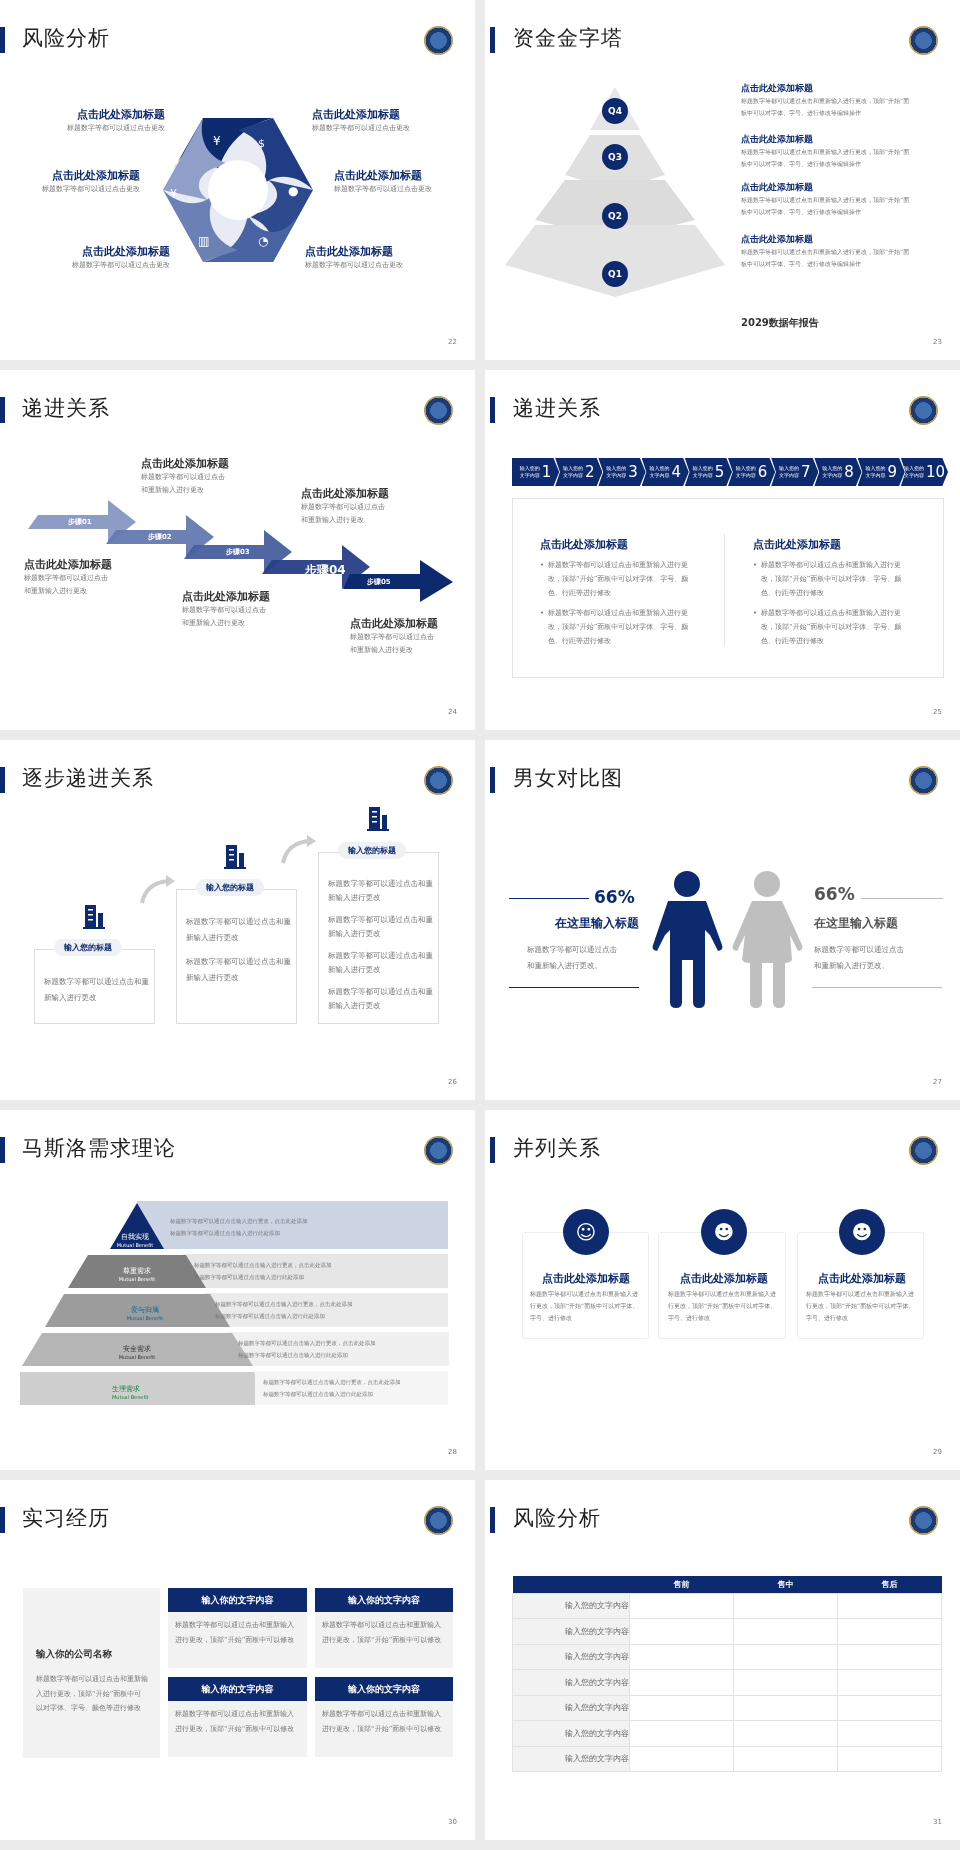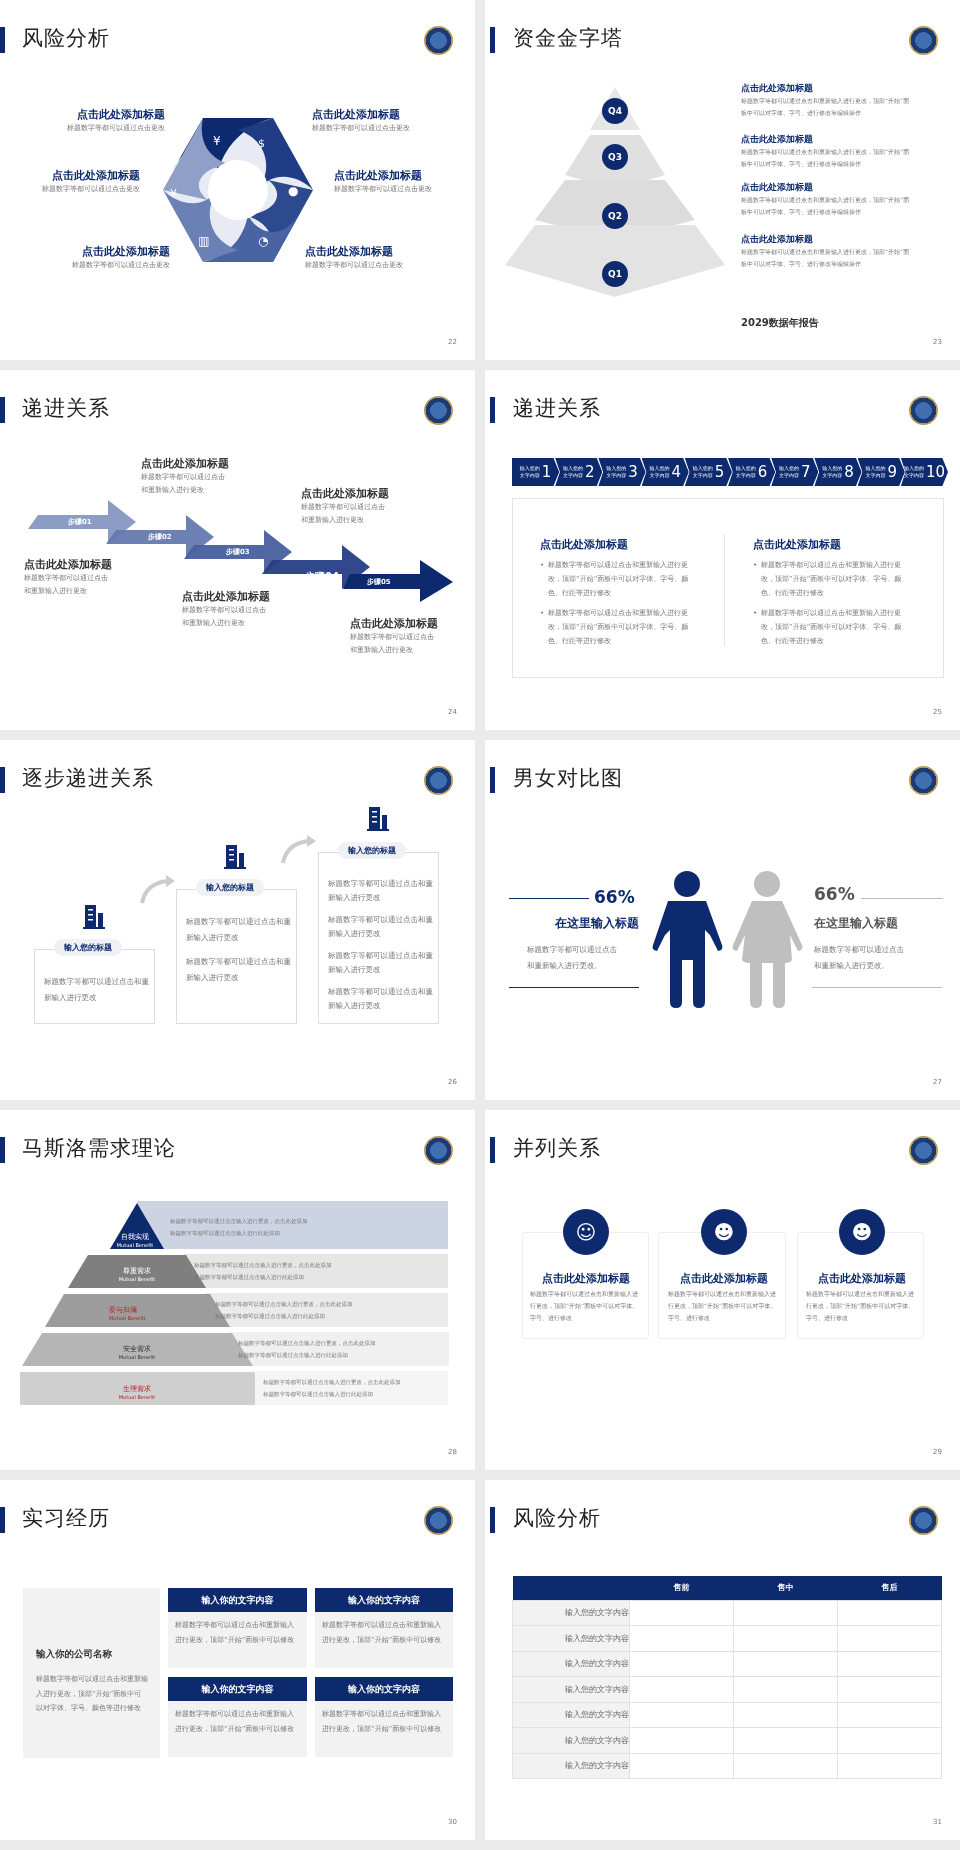--- a/index.html
+++ b/index.html
@@ -25,21 +25,21 @@
 .bullet{font-size:7px;color:#777;line-height:14px;padding-left:8px;position:relative;margin-top:6px}
 .bullet:before{content:"•";position:absolute;left:0}
 
 .box26{position:absolute;border:1px solid #ddd;background:#fff}
 .pill{position:absolute;background:#f0f1f4;border-radius:10px;font-size:8px;font-weight:bold;color:#0d2a6e;text-align:center;padding:3px 10px}
 .bldg{position:absolute;width:22px;height:24px}
 
 .mrow{position:absolute;height:34px}
 
 table.t31{position:absolute;left:27px;top:96px;width:430px;border-collapse:collapse}
-table.t31 th{background:#0d2a6e;color:#fff;font-size:8px;height:24px}
+table.t31 th{background:#0d2a6e;color:#fff;font-size:8px;height:17px}
 table.t31 td{border:1px solid #e2e2e2;height:25.5px;font-size:8px;color:#666;text-align:right}
 table.t31 td.rh{background:#f2f2f2;width:117px}
 </style>
 </head>
 <body>
 
 <div class="slide col0" style="top:0">
   <div class="title-bar"></div>
   <div class="slide-title">风险分析</div>
   <div class="logo"></div>
@@ -131,21 +131,21 @@
   <svg class="abs" style="left:28px;top:128px" width="425" height="105" viewBox="0 0 425 105">
     <polygon points="10,17 80,17 80,2 108,24 80,46 80,31 0,31" fill="#8d9cc4"></polygon>
     <polygon points="88,32 158,32 158,17 186,39 158,61 158,46 78,46" fill="#6579af" opacity="0.95"></polygon>
     <polygon points="166,47 236,47 236,32 264,54 236,76 236,61 156,61" fill="#475f9e" opacity="0.95"></polygon>
     <polygon points="244,62 314,62 314,47 342,69 314,91 314,76 234,76" fill="#263f86" opacity="0.95"></polygon>
     <polygon points="322,76 392,76 392,62 425,84 392,104 392,91 315,91" fill="#0d2a6e"></polygon>
   </svg>
   <div class="abs" style="left:68px;top:147px;font-size:7px;color:#fff;font-weight:bold">步骤01</div>
   <div class="abs" style="left:148px;top:162px;font-size:7px;color:#fff;font-weight:bold">步骤02</div>
   <div class="abs" style="left:226px;top:177px;font-size:7px;color:#fff;font-weight:bold">步骤03</div>
-  <div class="abs" style="left:305px;top:200px;font-size:10px;color:#fff;font-weight:bold">步骤04</div>
+  <div class="abs" style="left:305px;top:192px;font-size:12px;color:#fff;font-weight:bold">步骤04</div>
   <div class="abs" style="left:367px;top:207px;font-size:7px;color:#fff;font-weight:bold">步骤05</div>
   <div class="abs" style="left:141px;top:86px">
     <div class="h-bold" style="color:#333">点击此处添加标题</div>
     <div class="sm">标题数字等都可以通过点击</div>
     <div class="sm">和重新输入进行更改</div>
   </div>
   <div class="abs" style="left:301px;top:116px">
     <div class="h-bold" style="color:#333">点击此处添加标题</div>
     <div class="sm">标题数字等都可以通过点击</div>
     <div class="sm">和重新输入进行更改</div>
@@ -365,29 +365,29 @@
     <polygon points="0,171 234,171 254,204 -20,204" fill="#cfcfcf"></polygon>
   </svg>
   <div class="abs" style="left:110px;top:122px;width:50px;text-align:center;color:#fff">
     <div style="font-size:7px">自我实现</div>
     <div style="font-size:5px">Mutual Benefit</div>
   </div>
   <div class="abs" style="left:112px;top:156px;width:50px;text-align:center;color:#fff">
     <div style="font-size:7px">尊重需求</div>
     <div style="font-size:5px">Mutual Benefit</div>
   </div>
-  <div class="abs" style="left:109px;top:195px;width:50px;text-align:left;color:#b91c1c">
+  <div class="abs" style="left:120px;top:195px;width:50px;text-align:center;color:#0369a1">
     <div style="font-size:7px">爱与归属</div>
     <div style="font-size:5px">Mutual Benefit</div>
   </div>
   <div class="abs" style="left:112px;top:234px;width:50px;text-align:center;color:#333">
     <div style="font-size:7px">安全需求</div>
     <div style="font-size:5px">Mutual Benefit</div>
   </div>
-  <div class="abs" style="left:112px;top:274px;width:50px;text-align:center;color:#b91c1c">
+  <div class="abs" style="left:112px;top:274px;width:50px;text-align:left;color:#15803d">
     <div style="font-size:7px">生理需求</div>
     <div style="font-size:5px">Mutual Benefit</div>
   </div>
   <div class="abs" style="left:170px;top:105px">
     <div class="sm" style="font-size:5.5px;line-height:12px">标题数字等都可以通过点击输入进行更改，点击此处添加</div>
     <div class="sm" style="font-size:5.5px;line-height:12px">标题数字等都可以通过点击输入进行此处添加</div>
   </div>
   <div class="abs" style="left:194px;top:149px">
     <div class="sm" style="font-size:5.5px;line-height:12px">标题数字等都可以通过点击输入进行更改，点击此处添加</div>
     <div class="sm" style="font-size:5.5px;line-height:12px">标题数字等都可以通过点击输入进行此处添加</div>

